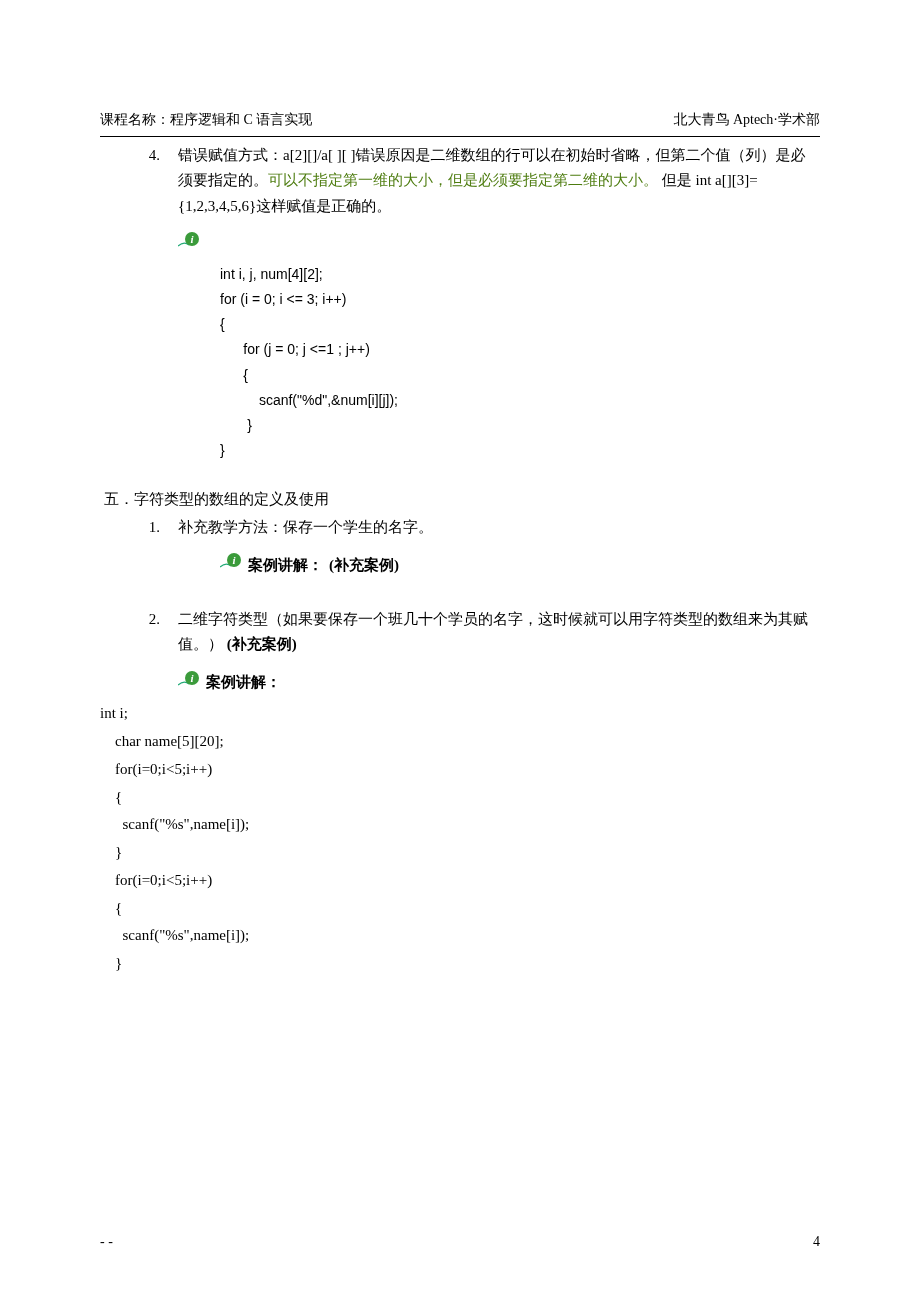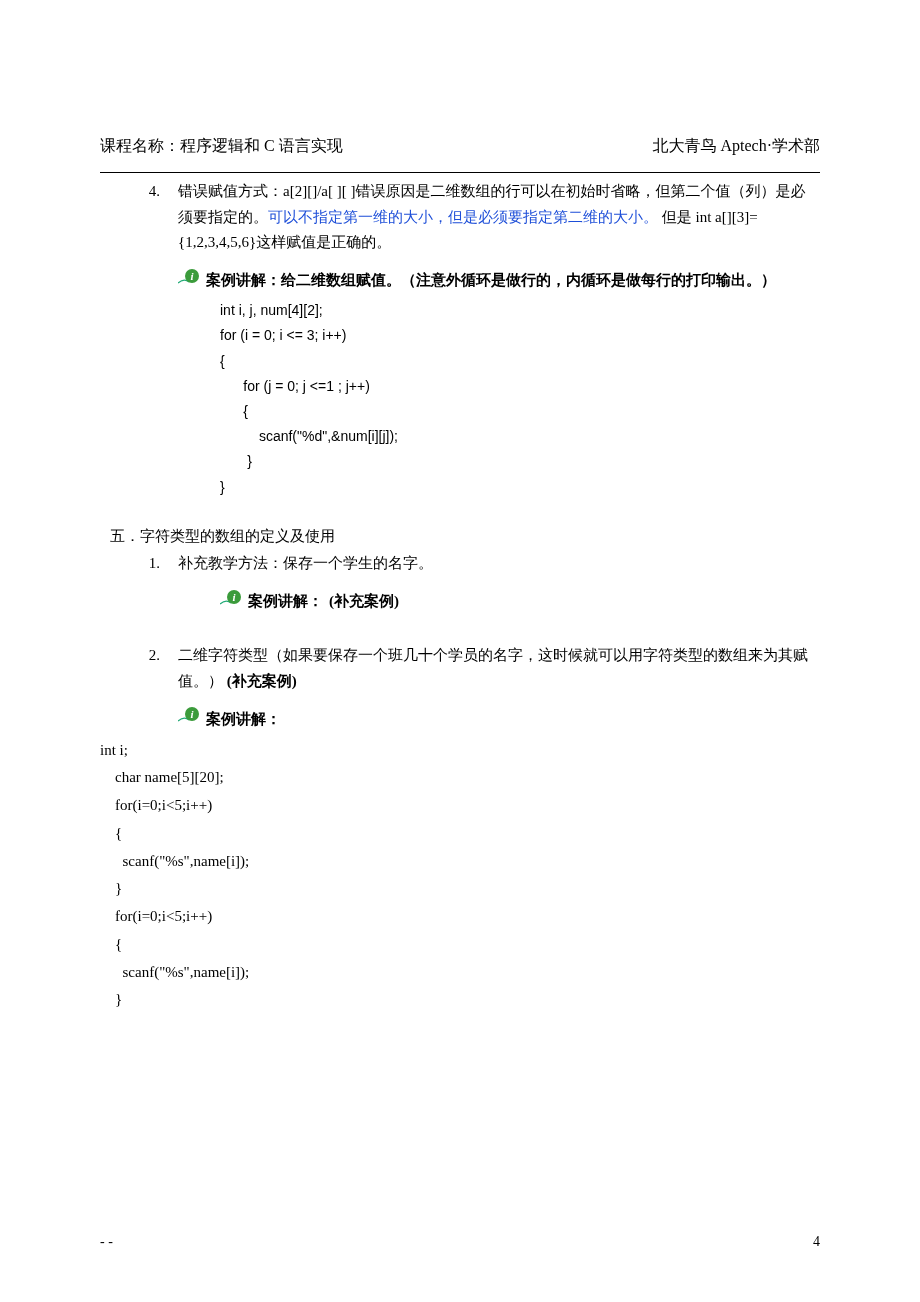--- a/index.html
+++ b/index.html
@@ -16,28 +16,27 @@
     min-height: 1302px;
     margin: 0 auto;
     padding: 108px 100px 40px 100px;
     box-sizing: border-box;
     position: relative;
   }
   .header {
     display: flex;
     justify-content: space-between;
     border-bottom: 1px solid #000;
-    padding-bottom: 13px;
+    padding-bottom: 4px;
     margin-bottom: 6px;
-    font-size: 16px;
-    margin-top: 24px;
+    font-size: 14px;
   }
   .indent-num { margin-left: 40px; }
   .indent-body { margin-left: 78px; }
-  .red { color: #1d4ed8; }
+  .red { color: #4d7c0f; }
   .bold { font-weight: bold; }
   .case-row {
     display: flex;
     align-items: center;
     gap: 6px;
     margin-top: 12px;
     margin-bottom: 4px;
   }
   .case-icon {
     display: inline-block;
@@ -52,21 +51,21 @@
     line-height: 1.8;
   }
   .code-block2 {
     font-family: "Times New Roman", "SimSun", serif;
     font-size: 15px;
     white-space: pre;
     line-height: 1.85;
   }
   .section-head {
     margin-top: 24px;
-    margin-left: 10px;
+    margin-left: 4px;
   }
   .num-item {
     display: flex;
     gap: 18px;
     margin-top: 2px;
   }
   .num-item .num { width: 20px; text-align: right; }
   .num-item .txt { flex: 1; }
   .footer {
     position: absolute;
@@ -101,21 +100,20 @@
   </div>
 
   <div class="case-row indent-body">
     <span class="case-icon">
       <svg width="22" height="18" viewBox="0 0 22 18">
         <path d="M0 15 Q6 10 11 14" stroke="#2a7" stroke-width="1.2" fill="none"></path>
         <circle cx="14" cy="8" r="7" fill="#3b9b3b"></circle>
         <text x="14" y="12" text-anchor="middle" font-size="11" font-style="italic" font-family="serif" fill="#fff" font-weight="bold">i</text>
       </svg>
     </span>
-    <span class="bold">案例讲解：给二维数组赋值。（注意外循环是做行的，内循环是做每行的打印输出。）</span>
   </div>
 
   <div class="code-block">int i, j, num[4][2];
 for (i = 0; i &lt;= 3; i++)
 {
       for (j = 0; j &lt;=1 ; j++)
       {
           scanf("%d",&amp;num[i][j]);
        }
 }</div>

